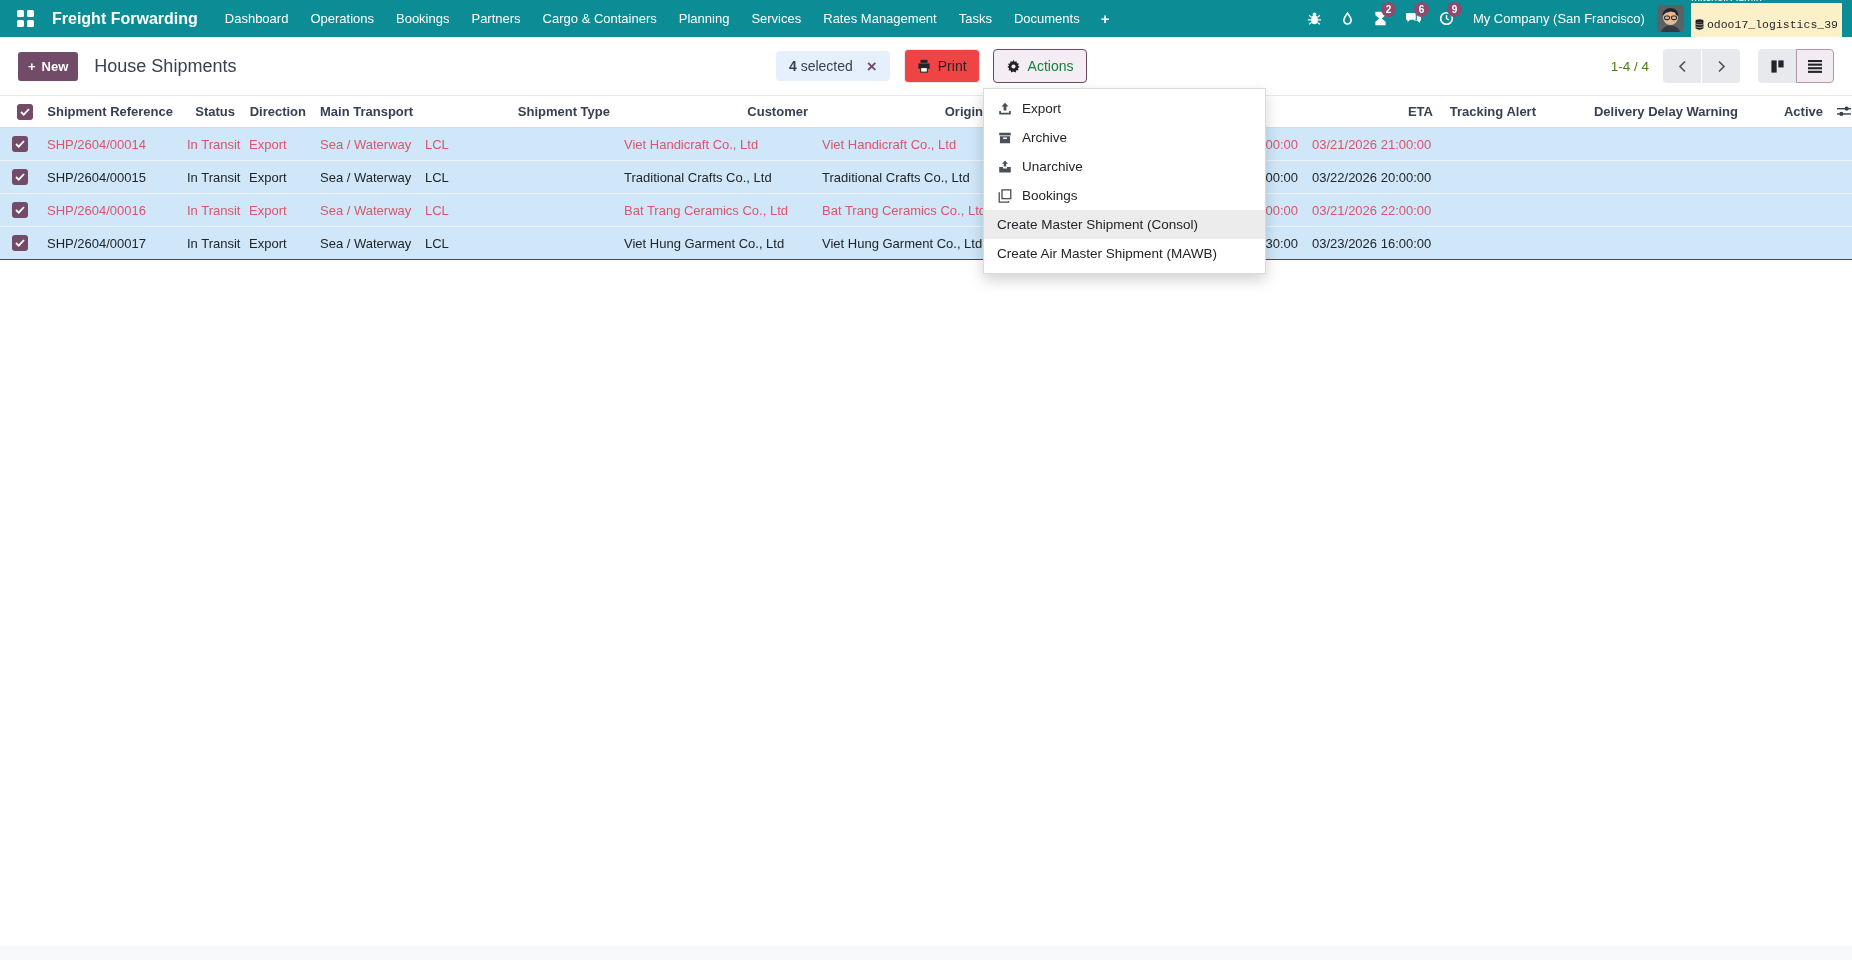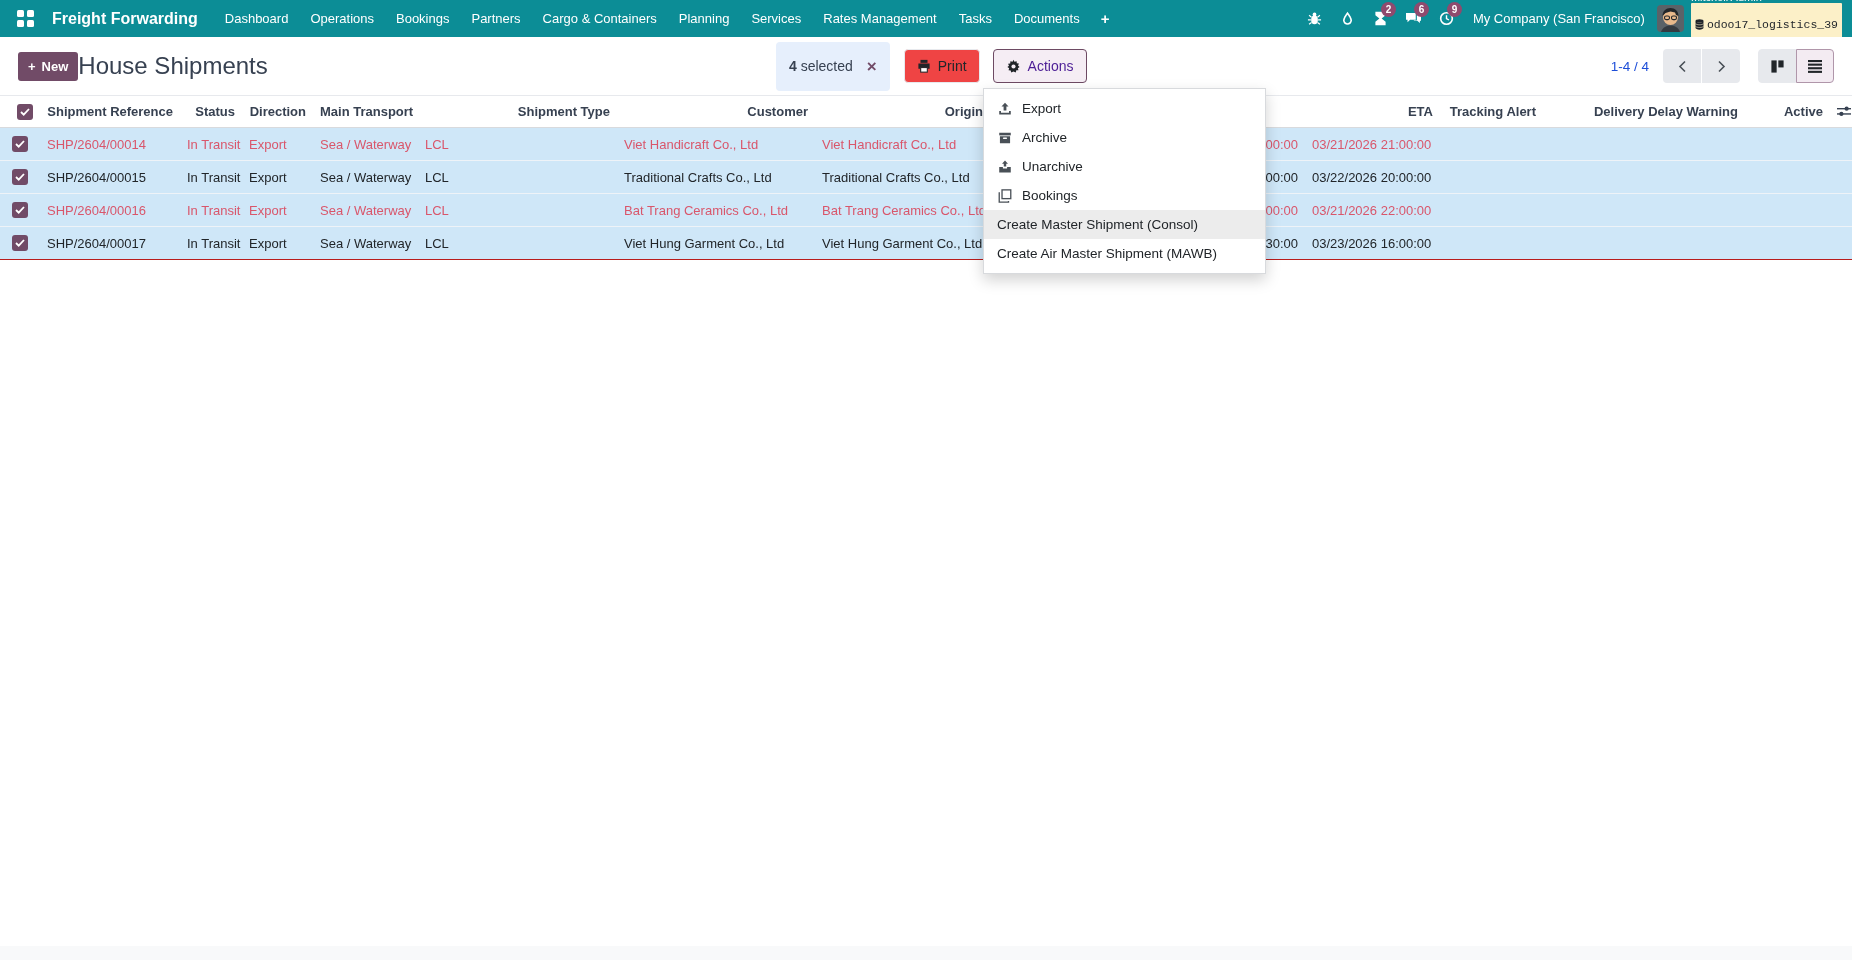--- a/index.html
+++ b/index.html
@@ -31,35 +31,35 @@
     color:#1f2329; font-family:"Liberation Mono", monospace; font-size:11.5px;
     padding:15px 4px; border-radius:1px; }
 
   
   .control { position:relative; height:58px; background:#fff;
     display:flex; align-items:center; padding:0 18px; }
   .btn-new { background:#714b67; color:#fff; border:none; border-radius:3px;
     font-size:13px; font-family:inherit; padding:7px 10px; display:flex; gap:6px;
     align-items:center; cursor:pointer; font-weight:bold; }
   .btn-new .plus { font-weight:bold; }
-  .view-title { font-size:24px; color:#374151; margin-left:0; }
+  .view-title { font-size:18px; color:#374151; margin-left:16px; }
   .center-group { position:absolute; left:776px; top:12px; height:34px;
     display:flex; align-items:center; }
-  .sel-chip { height:49px; background:#e6effc; border-radius:4px; padding:8px 13px;
+  .sel-chip { height:30px; background:#e6effc; border-radius:4px; padding:8px 13px;
     display:flex; align-items:center; gap:14px; font-size:14px; color:#374151; }
   .sel-chip b { font-weight:bold; }
   .chip-x { color:#714b67; font-size:17px; font-weight:bold; cursor:pointer; line-height:1; }
   .btn-print { margin-left:14px; height:34px; background:#ef4444; border:1px solid #e7e9ed;
     border-radius:4px; font-size:14px; font-family:inherit; color:#212529; padding:0 12px;
     display:flex; align-items:center; gap:7px; cursor:pointer; }
   .btn-actions { margin-left:13px; height:34px; background:#f5edf4; border:1px solid #6d4a63;
-    border-radius:4px; font-size:14px; font-family:inherit; color:#4c1d95; padding:0 12px;
+    border-radius:4px; font-size:14px; font-family:inherit; color:#15803d; padding:0 12px;
     display:flex; align-items:center; gap:7px; cursor:pointer; }
   .right-group { margin-left:auto; display:flex; align-items:center; }
-  .pager-text { font-size:13.5px; color:#1d4ed8; margin-right:14px;margin-left:32px; }
+  .pager-text { font-size:13.5px; color:#4d7c0f; margin-right:14px;margin-left:32px; }
   .pager-btn { width:38px; height:34px; background:#e7e9ed; border:none; cursor:pointer;
     display:flex; align-items:center; justify-content:center; }
   .pager-prev { border-radius:4px 0 0 4px; margin-right:1px; }
   .pager-next { border-radius:0 4px 4px 0; }
   .view-switch { display:flex; margin-left:18px; }
   .vbtn { width:38px; height:34px; border:1px solid #e7e9ed; background:#e7e9ed;
     display:flex; align-items:center; justify-content:center; cursor:pointer; }
   .vbtn.kanban { border-radius:4px 0 0 4px; }
   .vbtn.list { border-radius:0 4px 4px 0; background:#f3ebf2; border:1px solid #b096aa; }
 

